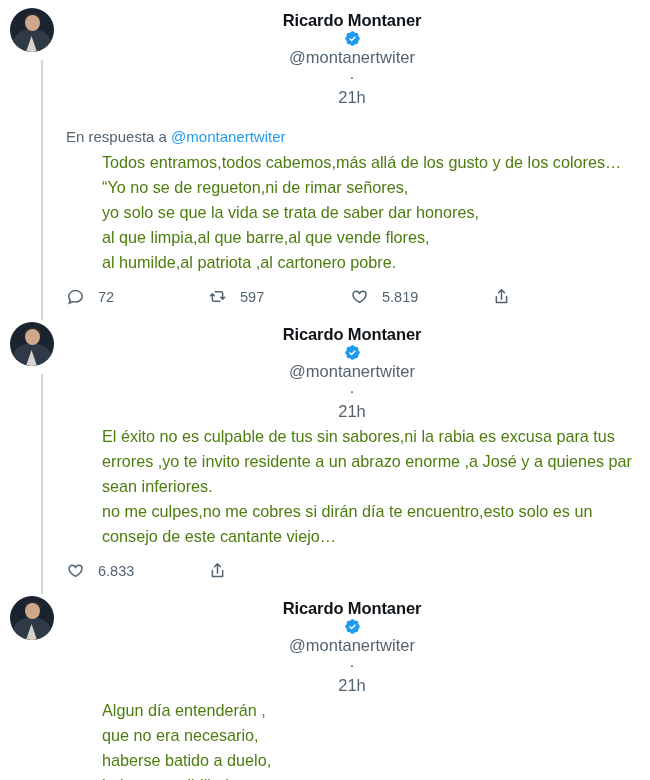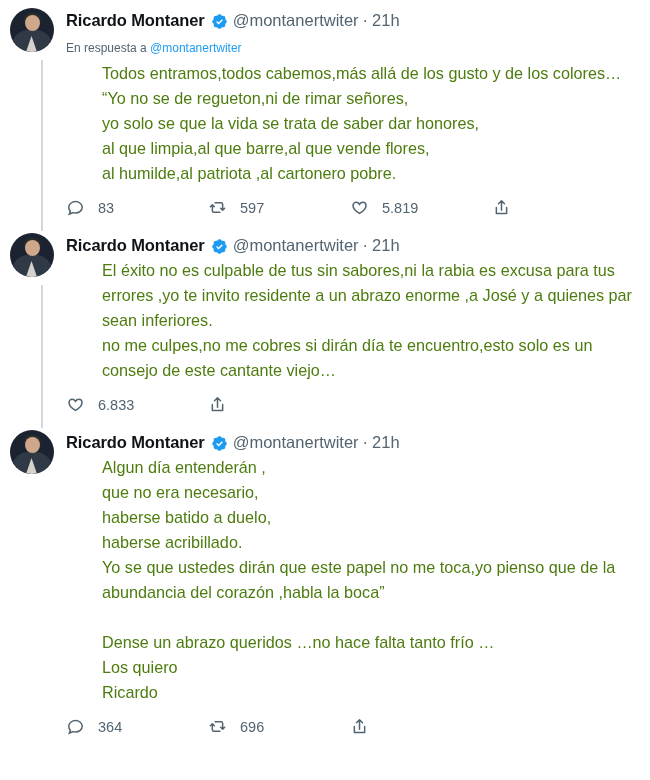--- a/index.html
+++ b/index.html
@@ -87,24 +87,25 @@
     background: #cfd9de;
     z-index: 1;
   }
   .content {
     flex: 1 1 auto;
     min-width: 0;
     padding-right: 2px;
   }
   .head-row {
     display: flex;
-    align-items: flex-end;
+    align-items: center;
     white-space: nowrap;
     line-height: 20px;
     padding-top: 2px;
+    flex-direction: column;
   }
   .name {
     font-weight: bold;
     font-size: 16.5px;
     color: #0f1419;
     letter-spacing: -0.1px;
   }
   .verified {
     width: 17px;
     height: 17px;
@@ -114,23 +115,23 @@
     vertical-align: middle;
   }
   .handle, .dot, .time {
     color: #536471;
     font-size: 16.5px;
   }
   .dot {
     margin: 0 4px;
   }
   .reply-to {
-    font-size: 12px;
-    color: #536471;
-    margin-top: 8px;
+    font-size: 15px;
+    color: #536471;
+    margin-top: 20px;
     line-height: 20px;
   }
   .reply-to .mention {
     color: #1d9bf0;
   }
   .body-text {
     font-size: 16.2px;
     line-height: 25px;
     color: #4d7c0f;
     margin-top: 3px;
@@ -206,21 +207,21 @@
 yo solo se que la vida se trata de saber dar honores,
 al que limpia,al que barre,al que vende flores,
 al humilde,al patriota ,al cartonero pobre.</div>
       <div class="actions">
         <div class="action">
           <span class="icon">
             <svg viewBox="0 0 24 24" width="19" height="19">
                 <path fill="none" stroke="#536471" stroke-width="1.9" d="M20.5 11.7c0 4-4 7.2-8.5 7.2-1 0-2-.15-2.9-.45L4.2 20.5l1.3-3.6C4.2 15.5 3.5 13.7 3.5 11.7c0-4 4-7.2 8.5-7.2s8.5 3.2 8.5 7.2z"></path>
               </svg>
           </span>
-          <span class="cnt">83</span>
+          <span class="cnt">72</span>
         </div>
         <div class="action">
           <span class="icon">
             <svg viewBox="0 0 24 24" width="19" height="19">
                 <path fill="none" stroke="#536471" stroke-width="1.9" stroke-linecap="round" stroke-linejoin="round" d="M5.5 8.5V16a2 2 0 0 0 2 2H15M5.5 8.5L3 11M5.5 8.5L8 11M18.5 15.5V8a2 2 0 0 0-2-2H9m9.5 9.5L21 13m-2.5 2.5L16 13"></path>
               </svg>
           </span>
           <span class="cnt">597</span>
         </div>
         <div class="action">

